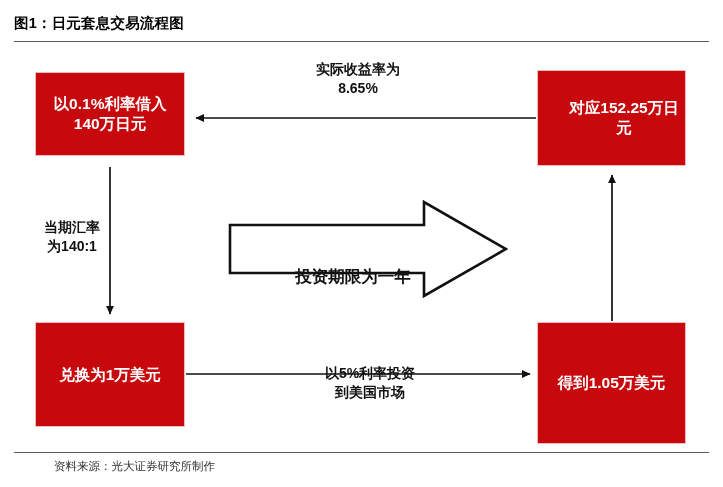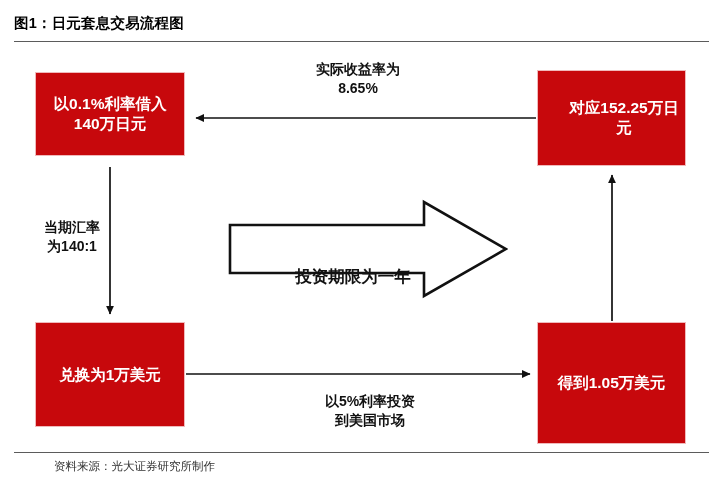--- a/index.html
+++ b/index.html
@@ -83,21 +83,21 @@
     font-size: 14px;
     line-height: 1.35;
     color: #111111;
     text-align: center;
     white-space: pre-line;
     font-weight: bold;
   }
   #label-return   { left: 258px; top: 60px;  width: 200px; }
   #label-rate-now { left: 12px;  top: 218px; width: 120px; }
   #label-rate-new { left: 600px; top: 214px; width: 110px; }
-  #label-invest   { left: 275px; top: 392px; width: 190px; }
+  #label-invest   { left: 275px; top: 364px; width: 190px; }
 
   
   #arrows {
     position: absolute;
     left: 0;
     top: 0;
     width: 723px;
     height: 487px;
     pointer-events: none;
   }

